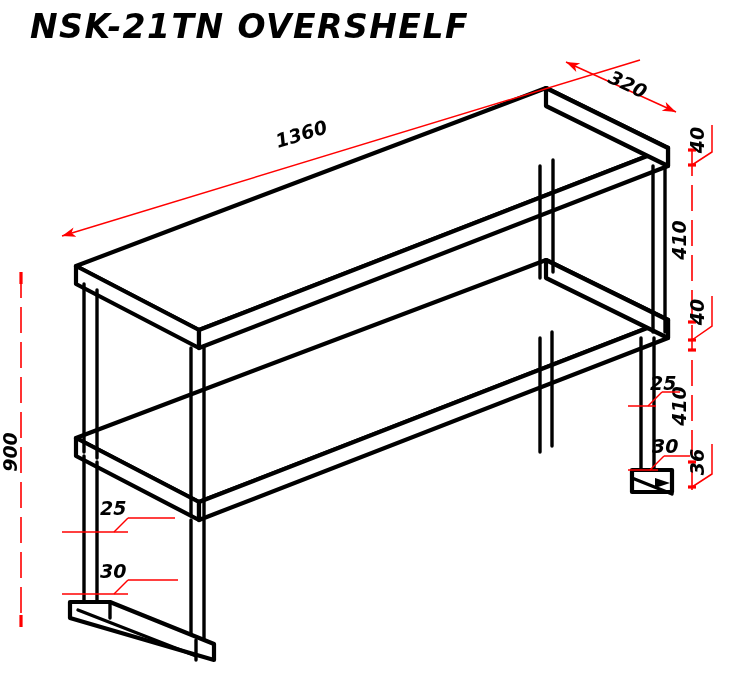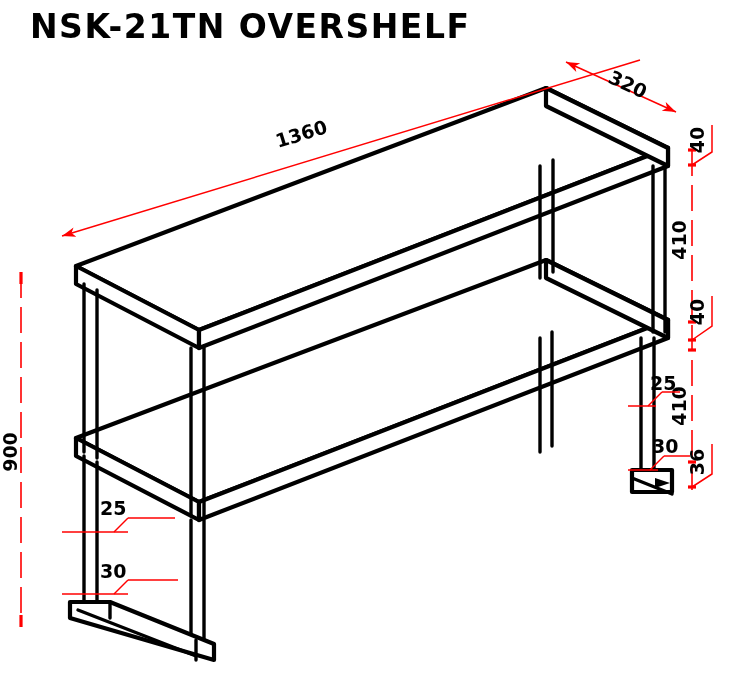--- a/index.html
+++ b/index.html
@@ -12,20 +12,21 @@
     width: 743px;
     height: 683px;
     font-family: "Liberation Sans", sans-serif;
     overflow: hidden;
   }
   #drawing-root {
     position: relative;
     width: 743px;
     height: 683px;
     background: #ffffff;
+    font-style: italic;
   }
   svg.sheet {
     display: block;
     width: 743px;
     height: 683px;
   }
   .title-text {
     font-family: "DejaVu Sans", sans-serif;
     font-size: 33px;
     font-weight: 700;

